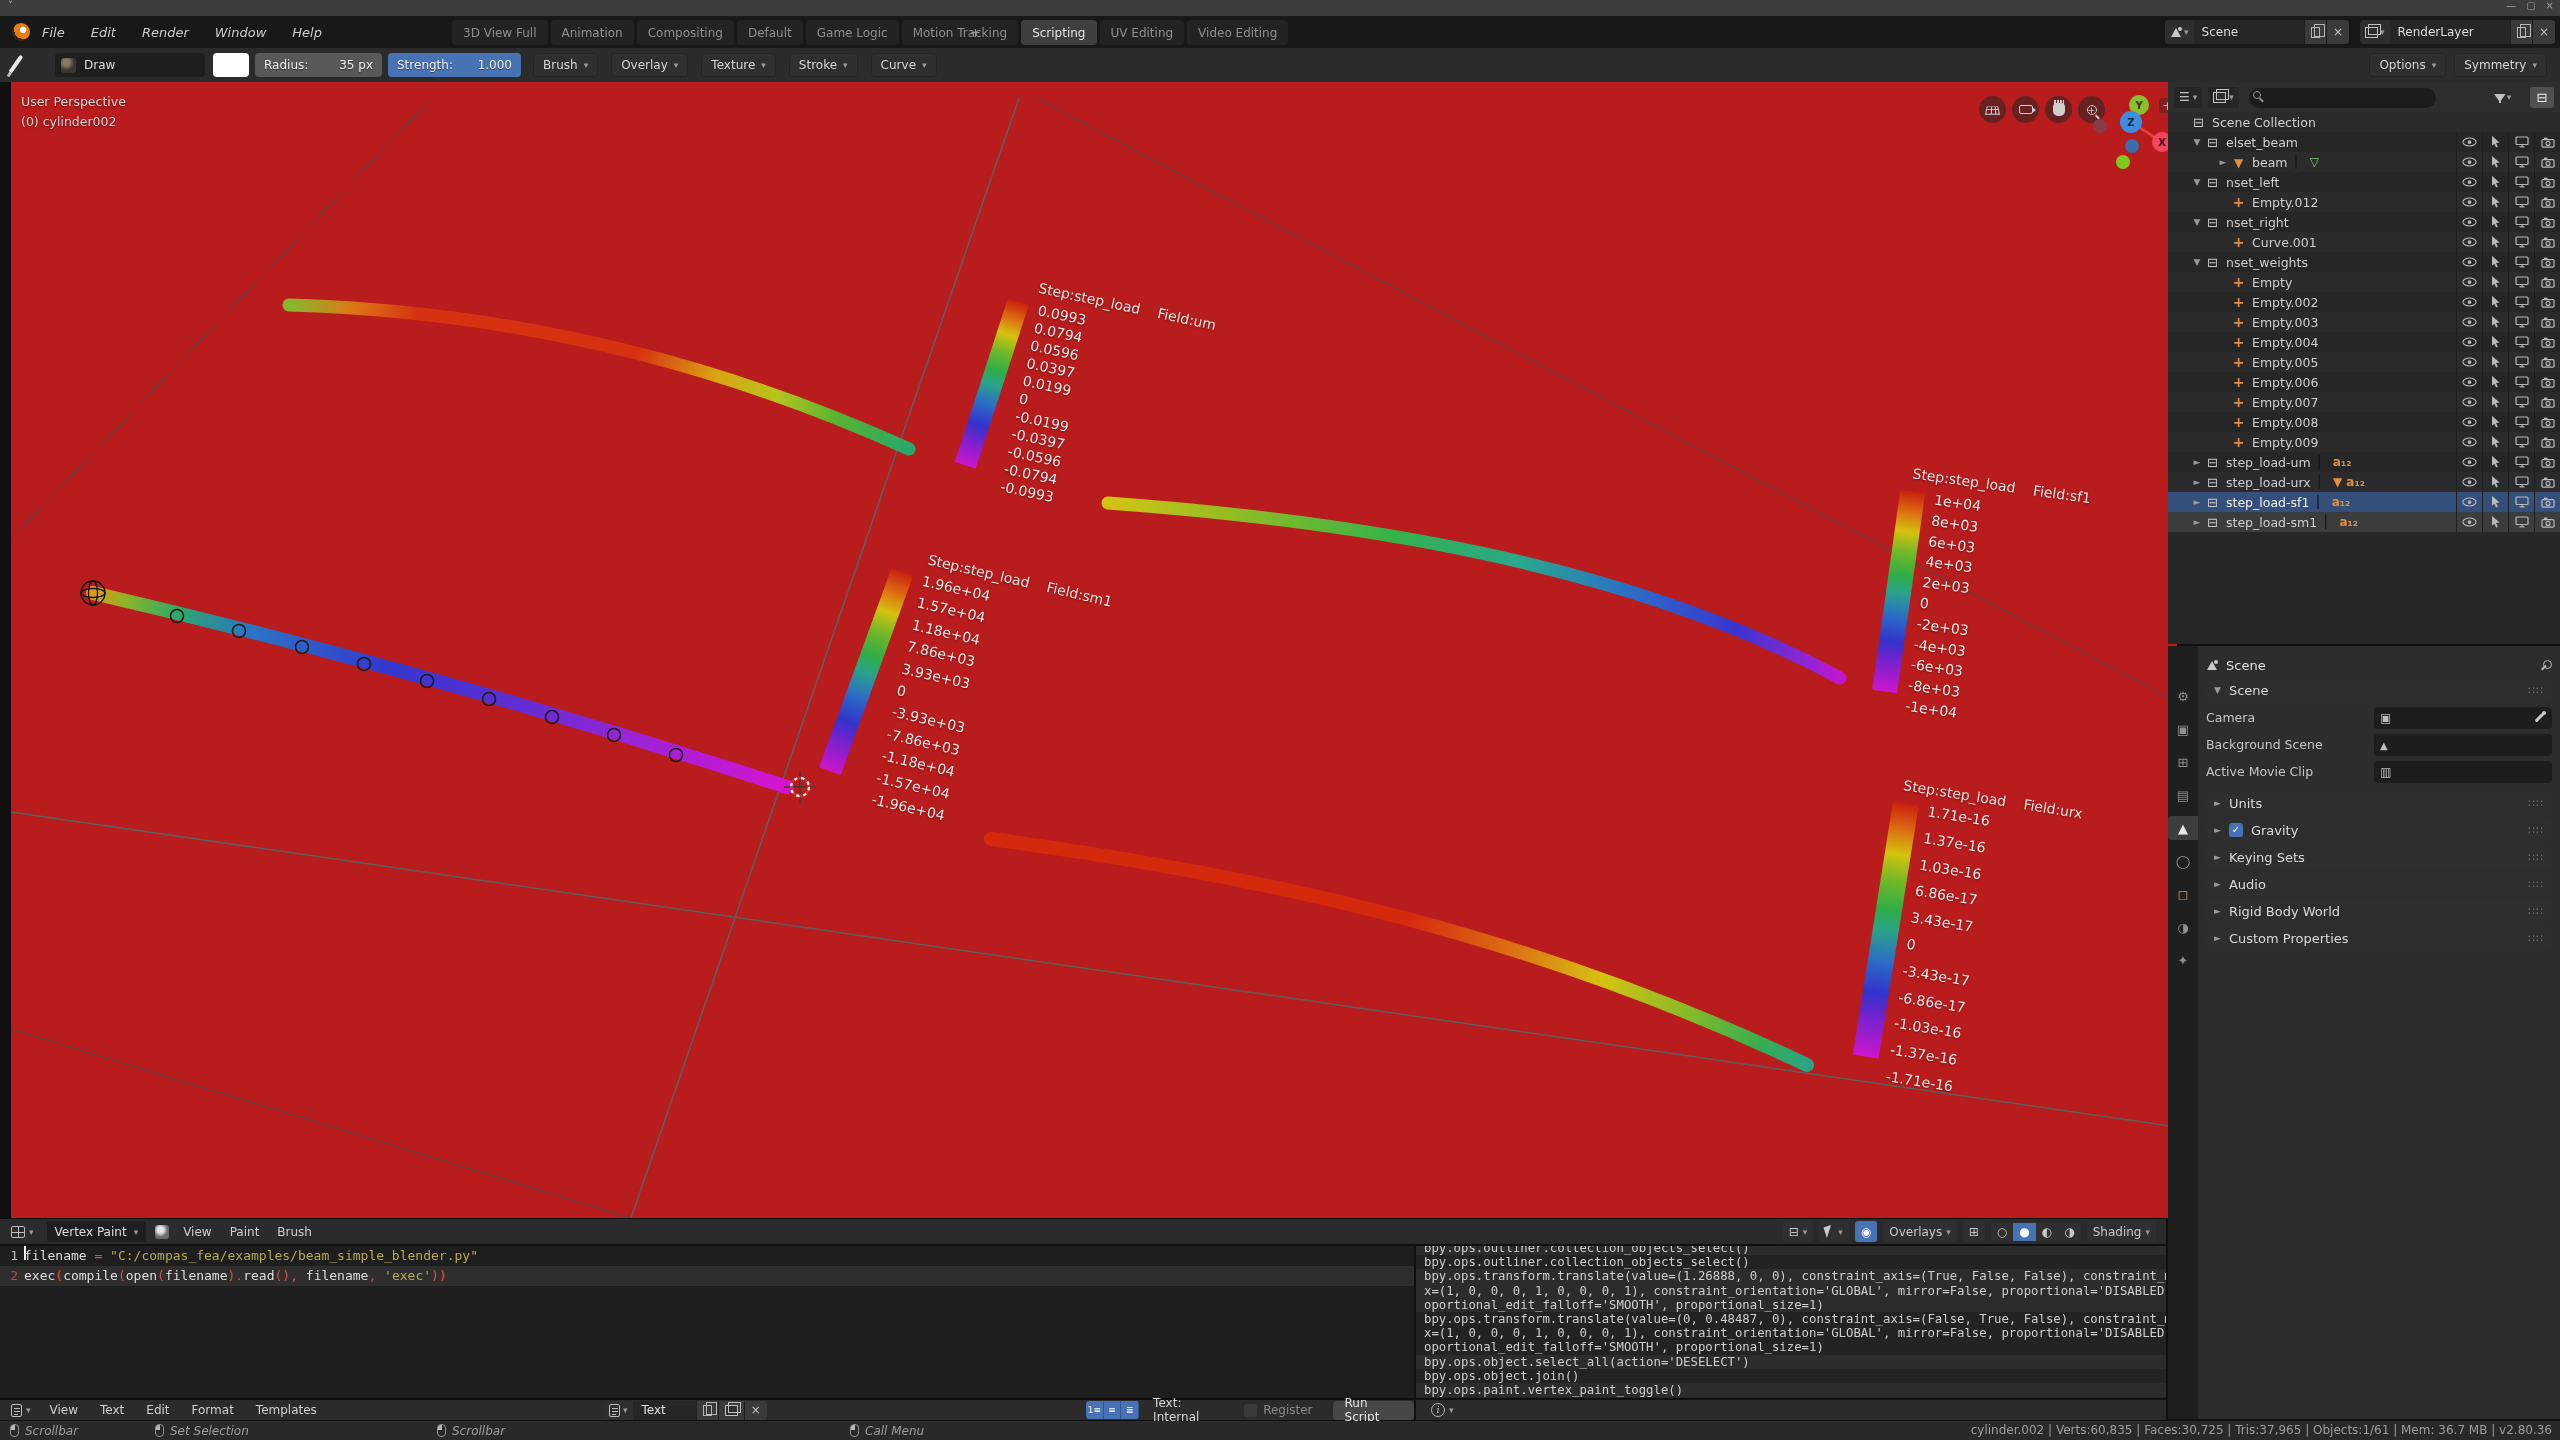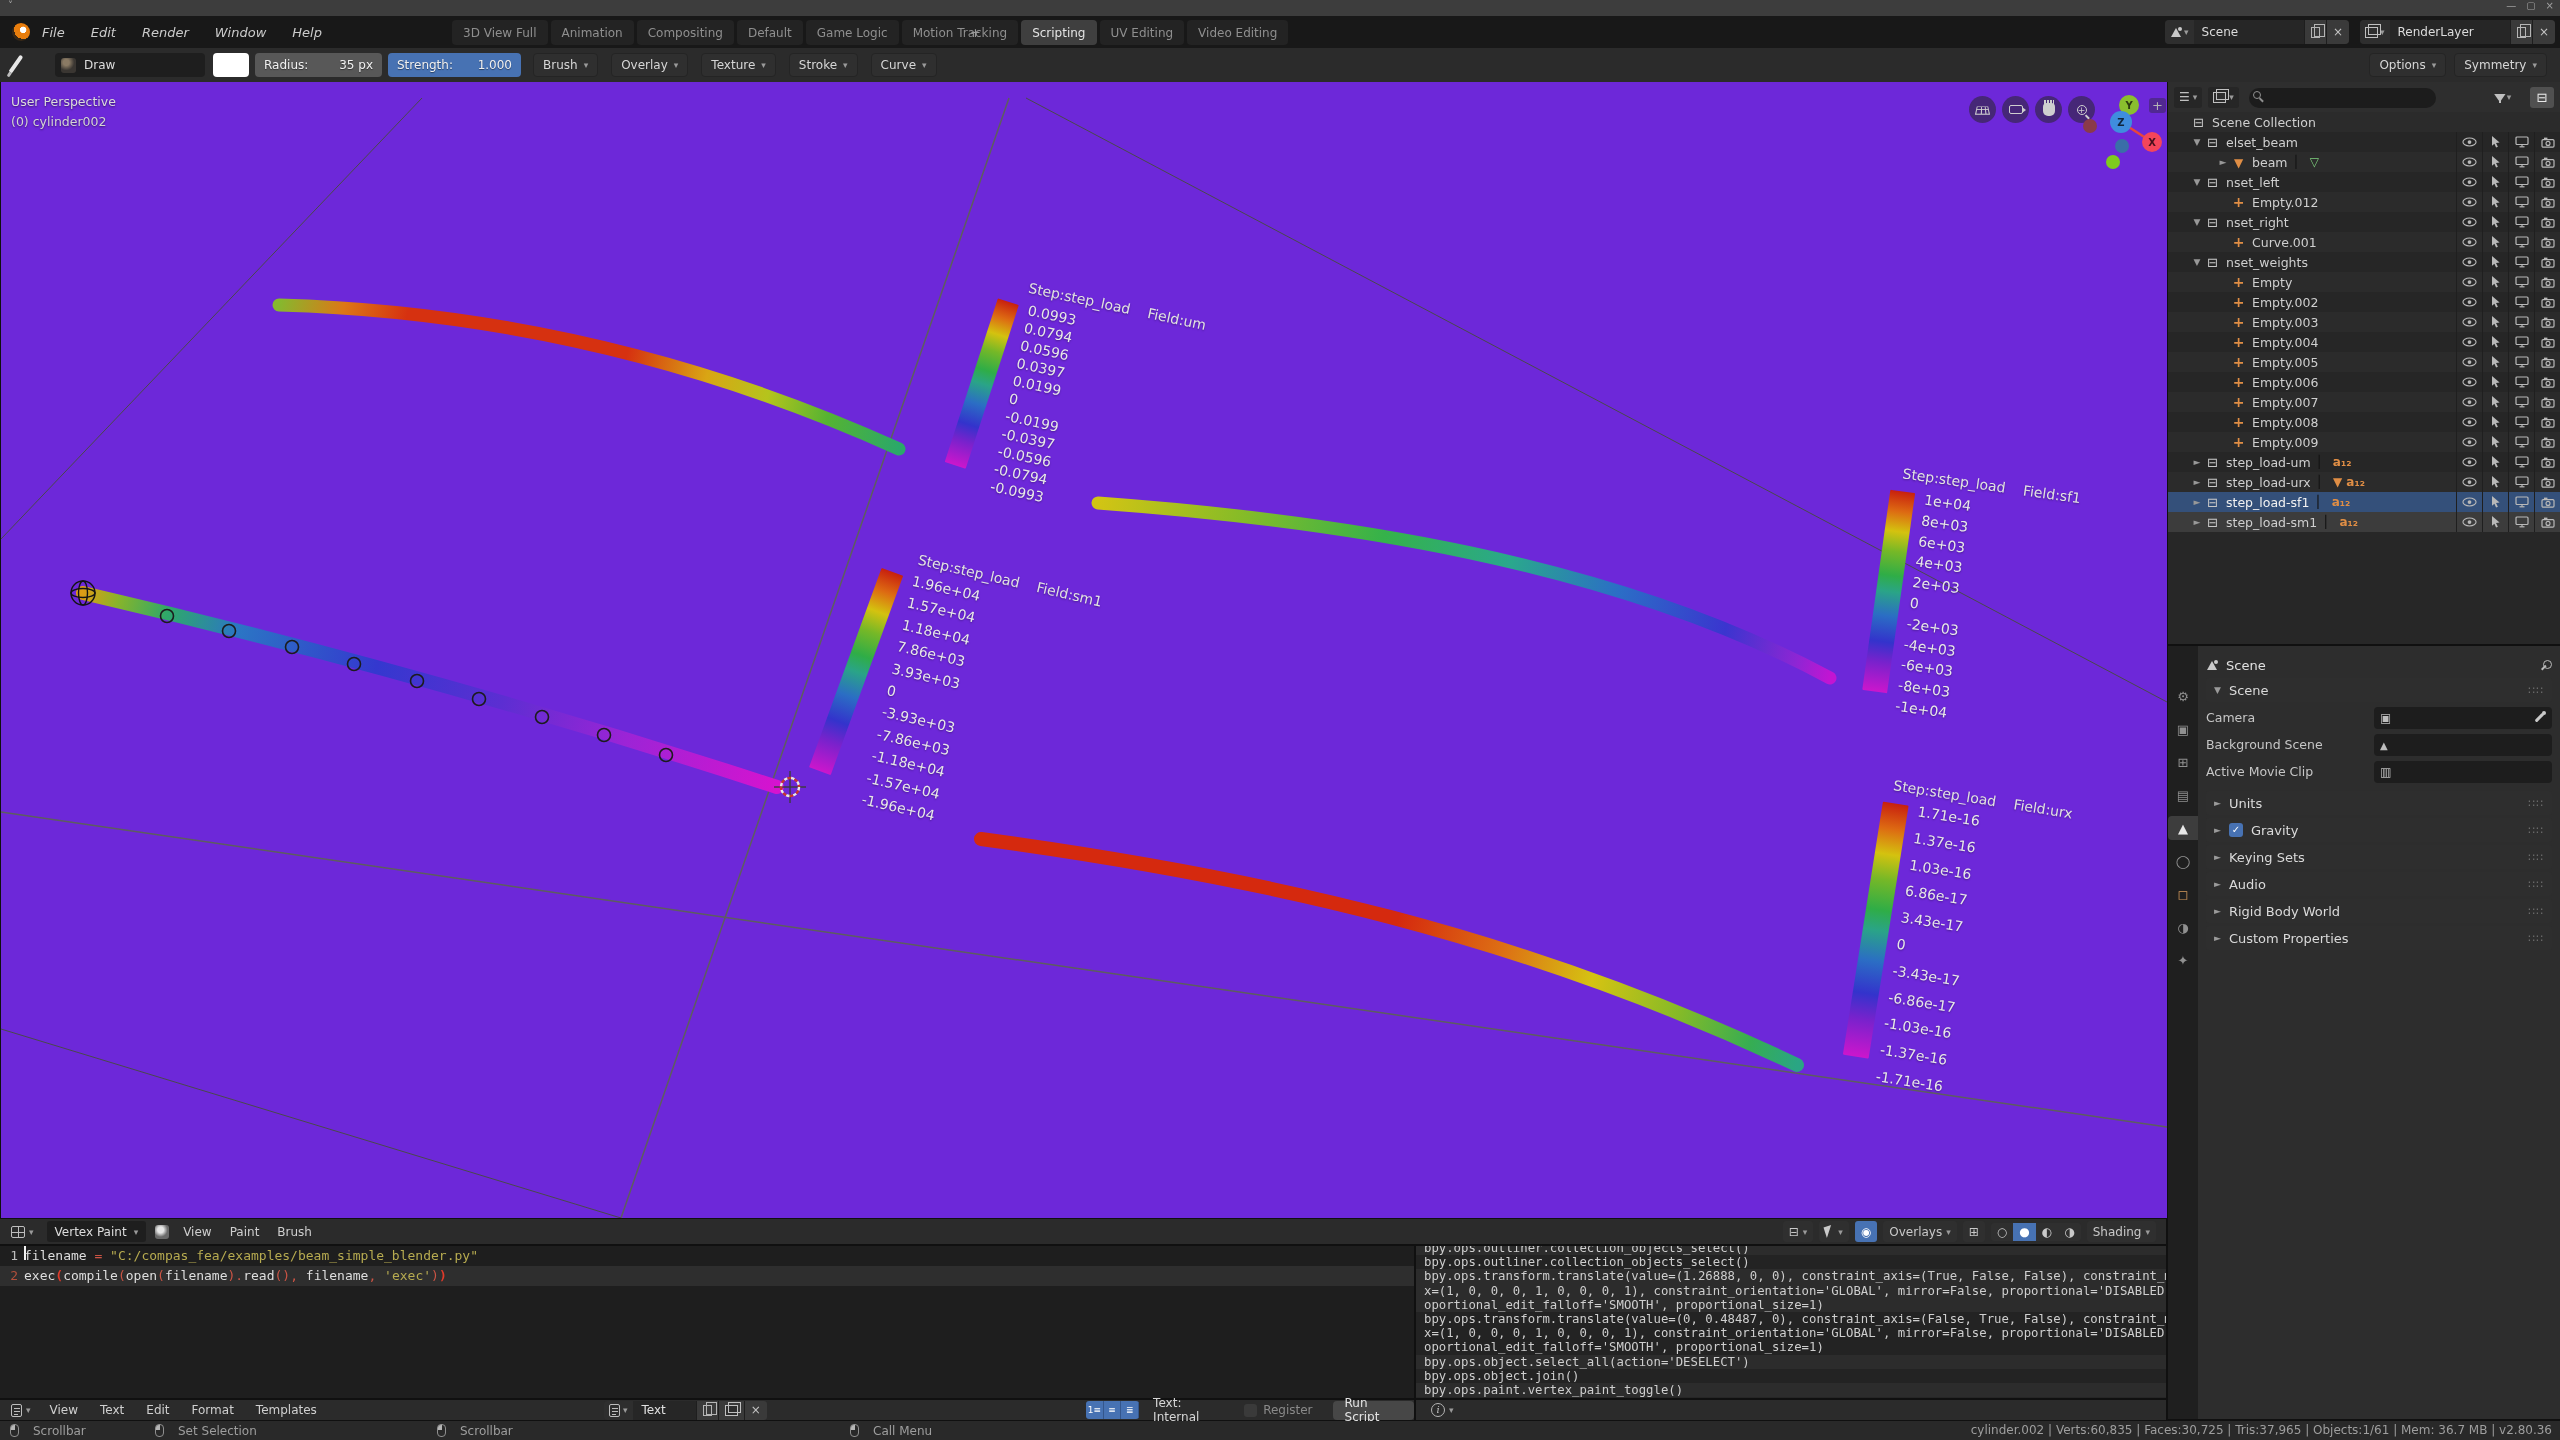--- a/index.html
+++ b/index.html
@@ -49,21 +49,21 @@
   .tb-swatch{position:absolute;left:213px;top:5px;width:36px;height:24px;background:#ffffff;border-radius:4px;}
   .slider{position:absolute;top:5px;height:24px;border-radius:4px;display:flex;align-items:center;justify-content:space-between;padding:0 9px;font-size:12px;color:#f0f0f0;text-shadow:0 1px 1px rgba(0,0,0,.45);}
   .sl-radius{left:255px;width:127px;background:#585858;}
   .sl-strength{left:388px;width:133px;background:#4772b3;}
   .tb-dd{height:24px;margin-right:13px;padding:0 9px;background:#2f2f2f;border:1px solid #242424;border-radius:4px;display:inline-flex;align-items:center;gap:6px;font-size:12px;color:#d6d6d6;}
   .tb-ddgroup{position:absolute;left:533px;top:5px;display:flex;}
   .tb-right{position:absolute;right:5px;top:5px;display:flex;}
   .tb-right .tb-dd{margin-right:8px;}
 
   
-  .viewport{left:1px;top:82px;width:2166px;height:1136px;background:#6d28d9;overflow:hidden;border-radius:0 0 0 0;}
+  .viewport{left:11px;top:82px;width:2166px;height:1136px;background:#b91c1c;overflow:hidden;border-radius:0 0 0 0;}
   .vp-label{position:absolute;left:10px;top:10px;font-size:12.5px;color:#dcdcdc;text-shadow:0 1px 2px rgba(0,0,0,.5);line-height:20px;}
   .vp-label .obj{color:#d4d4d4;}
   .navbtns{position:absolute;left:1968px;top:14px;display:flex;gap:6px;}
   .navbtn{width:27px;height:27px;border-radius:50%;background:rgba(38,38,38,.55);display:flex;align-items:center;justify-content:center;color:#d0d0d0;}
   .nv-grid{width:13px;height:10px;border:1px solid #cfcfcf;background:
      linear-gradient(#cfcfcf,#cfcfcf) 0 3px/100% 1px no-repeat,
      linear-gradient(90deg,#cfcfcf,#cfcfcf) 4px 0/1px 100% no-repeat,
      linear-gradient(90deg,#cfcfcf,#cfcfcf) 8px 0/1px 100% no-repeat;transform:perspective(20px) rotateX(35deg);}
   .nv-cam{width:14px;height:9px;border:1.5px solid #cfcfcf;border-radius:2px;position:relative;}
   .nv-cam:before{content:"";position:absolute;right:-4px;top:1px;border-top:3px solid transparent;border-bottom:3px solid transparent;border-left:4px solid #cfcfcf;}
@@ -228,21 +228,21 @@
   .tf-label{color:#d6d6d6;margin-left:6px;}
   .regbox{display:flex;align-items:center;gap:6px;color:#8a8a8a;margin-left:10px;}
   .regbox .rcb{width:13px;height:13px;background:#3a3a3a;border-radius:3px;}
   .runbtn{height:19px;padding:0 12px;background:#474747;border-radius:4px;color:#e4e4e4;display:flex;align-items:center;margin-left:12px;}
   .infofooter{left:1416px;top:1400px;width:750px;height:20px;background:#2b2b2b;display:flex;align-items:center;padding-left:10px;gap:4px;position:absolute;}
   .ic-info{width:14px;height:14px;border:1.3px solid #b5b5b5;border-radius:50%;color:#c5c5c5;font-size:10px;line-height:12px;text-align:center;font-style:italic;font-family:"DejaVu Serif",serif;}
   .ic-info:before{content:"i";}
 
   
   .statusbar{left:0;top:1421px;width:2560px;height:19px;background:#292929;font-size:12px;color:#9e9e9e;}
-  .hint{position:absolute;top:0;height:19px;display:flex;align-items:center;gap:14px;}
+  .hint{position:absolute;top:0;height:19px;display:flex;align-items:center;gap:6px;font-style:italic;}
   .mouseic{width:9px;height:13px;border:1.2px solid #8f8f8f;border-radius:4px;position:relative;}
   .mouseic:before{content:"";position:absolute;left:0;top:0;width:4px;height:5px;background:#b5b5b5;border-radius:3px 0 0 0;}
   .stats{position:absolute;right:8px;top:2px;color:#9e9e9e;}
 </style>
 </head>
 <body>
 
 <div id="app">
 
   <div class="area titlebar">

